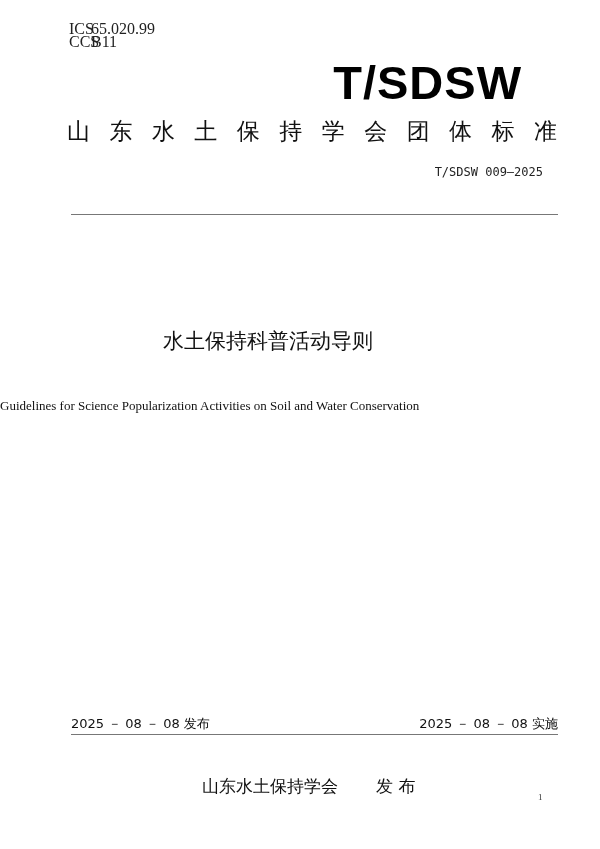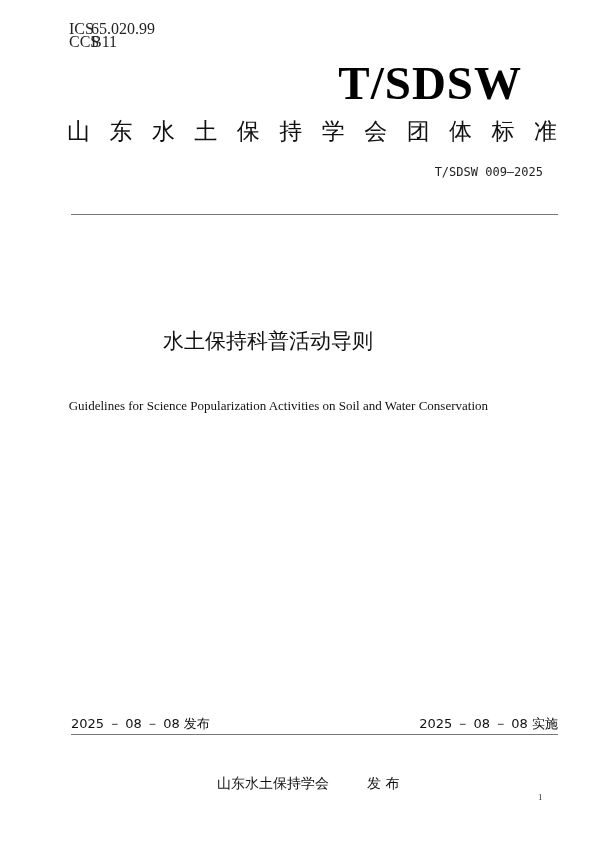--- a/index.html
+++ b/index.html
@@ -4,33 +4,33 @@
   <style>
     html, body { margin: 0; padding: 0; }
     body {
       width: 600px; height: 849px; background: #ffffff; position: relative; overflow: hidden;
       font-family: "DejaVu Sans", "Liberation Sans", sans-serif; color: #111;
     }
     .abs { position: absolute; }
     .codes { left: 69px; top: 22px; font-family: "Liberation Serif", "DejaVu Serif", serif; font-size: 16px; line-height: 13px; color: #222; }
     .codes .row span.k { display: inline-block; width: 18px; }
     .brand {
-      right: 78px; top: 58px; font-family: Liberation Serif, serif;
+      right: 78px; top: 58px; font-family: Liberation Sans, sans-serif;
       font-weight: bold; font-size: 47px; line-height: 50px; color: #000; letter-spacing: 1px;
     }
     .org {
       left: 67px; top: 116px; width: 490px; display: flex; justify-content: space-between;
       font-size: 23px; line-height: 30px; color: #111;
     }
     .stdno { right: 57px; top: 165px; font-family: "DejaVu Sans Mono", "Liberation Mono", monospace; font-size: 12px; color: #222; margin-left: 7px; }
     .rule { background: #777; height: 1px; }
     .title-cn { left: 0; width: 536px; top: 326px; text-align: center; font-size: 21px; line-height: 30px; color: #111; }
-    .title-en { left: 0; width: 488px; top: 398px; text-align: right; font-family: "Liberation Serif", "DejaVu Serif", serif; font-size: 13px; color: #111; }
+    .title-en { left: 0; width: 488px; top: 398px; text-align: left; font-family: "Liberation Serif", "DejaVu Serif", serif; font-size: 13px; color: #111; }
     .date { top: 715px; font-size: 13px; color: #111; }
-    .publisher { left: 217px; top: 775px; font-size: 14px; color: #111; }
+    .publisher { left: 202px; top: 775px; font-size: 17px; color: #111; }
     .publisher .sep { display: inline-block; width: 38px; }
     .pagenum { left: 538px; top: 792px; font-family: "Liberation Serif", "DejaVu Serif", serif; font-size: 9px; color: #333; }
   </style>
 </head>
 <body>
 
 <div class="abs codes">
   <div class="row">
     <span class="k">ICS</span>
     <span>65.020.99</span>

